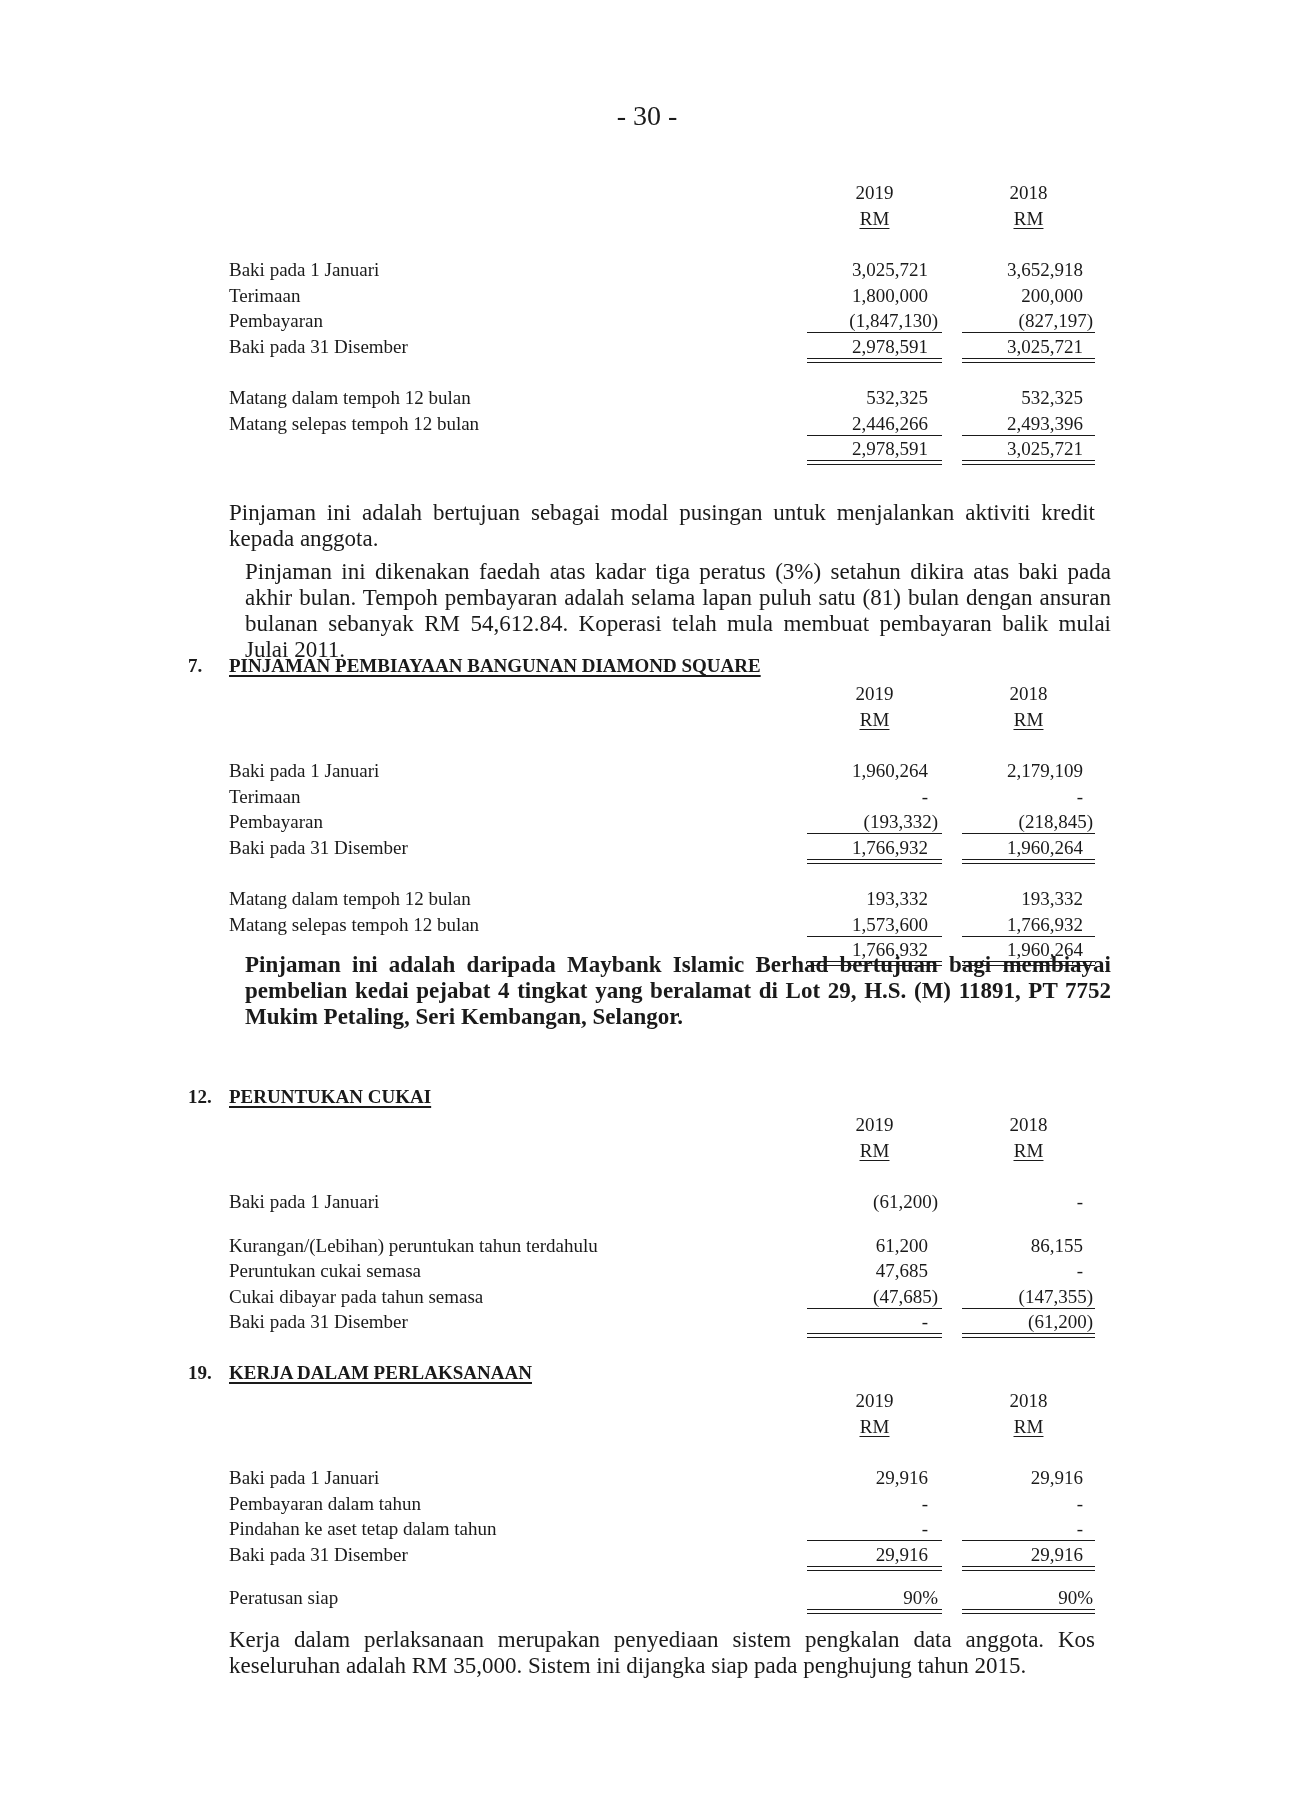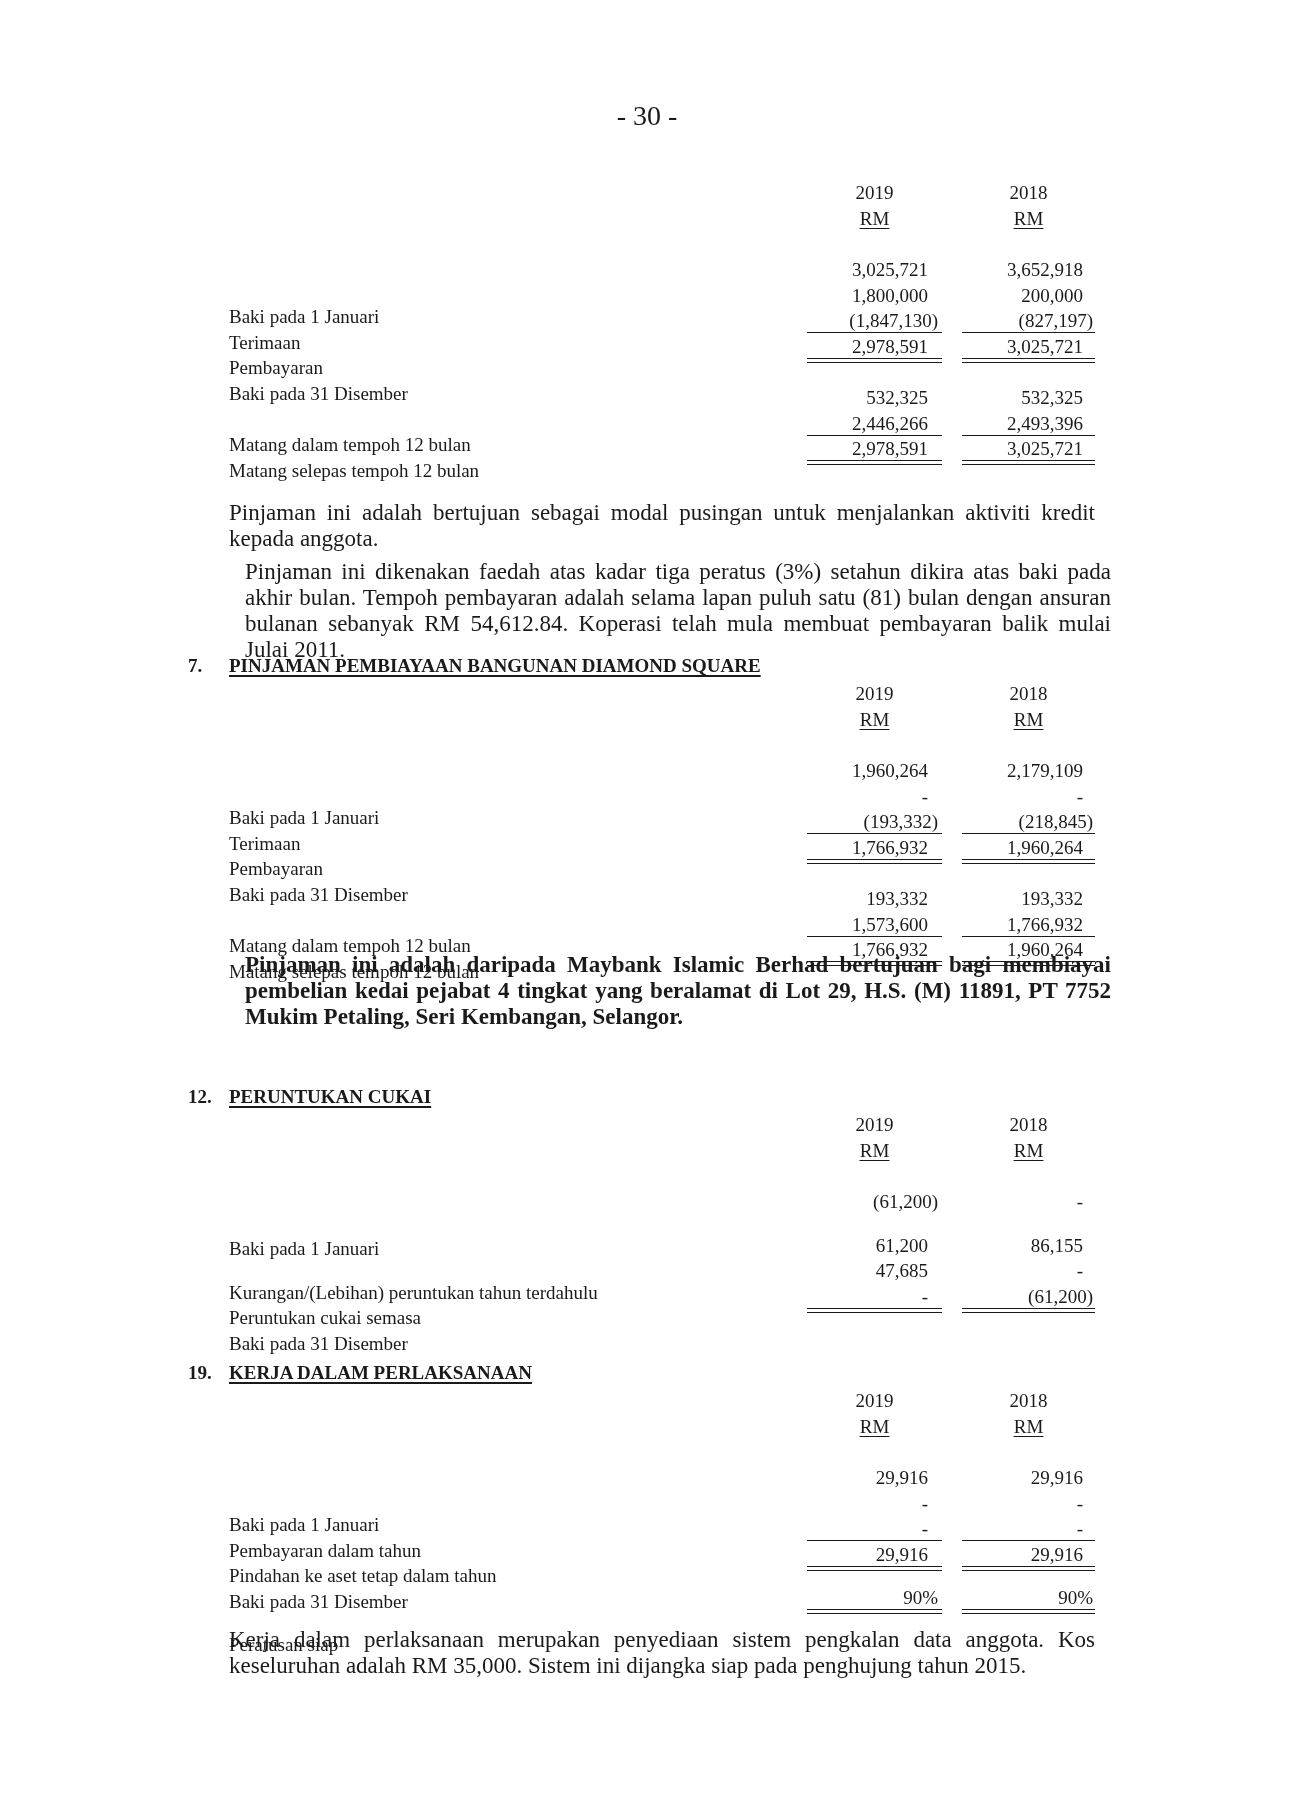--- a/index.html
+++ b/index.html
@@ -7,21 +7,21 @@
     width: 1294px; height: 1800px; position: relative; overflow: hidden;
     font-family: "Liberation Serif", "DejaVu Serif", serif;
     color: #1a1a1a; font-size: 19px;
   }
   .page-number { position: absolute; top: 100px; left: 0; width: 1294px; text-align: center; font-size: 28px; }
   .section { position: absolute; left: 0; width: 1294px; }
   .sec-head { position: relative; height: 26px; font-weight: bold; font-size: 19px; }
   .sec-num { position: absolute; left: 188px; top: 0; }
   .sec-title { position: absolute; left: 229px; top: 0; text-decoration: underline; text-decoration-thickness: 2px; text-underline-offset: 3px; }
   .row { position: relative; height: 25.5px; line-height: 25.5px; }
-  .lbl { position: absolute; left: 229px; top: 0; white-space: nowrap; margin-top: 47px; }
+  .lbl { position: absolute; left: 229px; top: 0; white-space: nowrap; }
   .c1, .c2 { position: absolute; top: 0; text-align: right; white-space: nowrap; }
   .c1 { left: 807px; width: 121px; }
   .c2 { left: 962px; width: 121px; }
   .c1.paren, .c2.paren { width: 131px; }
   .hdr { text-align: center; }
   .hdr.c1 { left: 807px; width: 135px; }
   .hdr.c2 { left: 962px; width: 133px; }
   .rm span { text-decoration: underline; text-underline-offset: 3px; }
   .gap { height: 26px; }
   .gap-s { height: 18px; }
@@ -180,20 +180,27 @@
       <span class="lbl">Kurangan/(Lebihan) peruntukan tahun terdahulu</span>
       <span class="c1">61,200</span>
       <span class="c2">86,155</span>
     </div>
   <div class="row">
       <span class="lbl">Peruntukan cukai semasa</span>
       <span class="c1">47,685</span>
       <span class="c2">-</span>
     </div>
   <div class="row">
+      <span class="lbl">Cukai dibayar pada tahun semasa</span>
+      <span class="c1 paren">(47,685)</span>
+      <span class="c2 paren">(147,355)</span>
+    <div class="line l1" style="top:24px"></div>
+      <div class="line l2" style="top:24px"></div>
+    </div>
+  <div class="row">
       <span class="lbl">Baki pada 31 Disember</span>
       <span class="c1">-</span>
       <span class="c2 paren">(61,200)</span>
     <div class="dbl l1" style="top:24px"></div>
       <div class="dbl l2" style="top:24px"></div>
     </div>
 </div>
 
 <div class="section" style="top:1362px;">
   <div class="sec-head">

